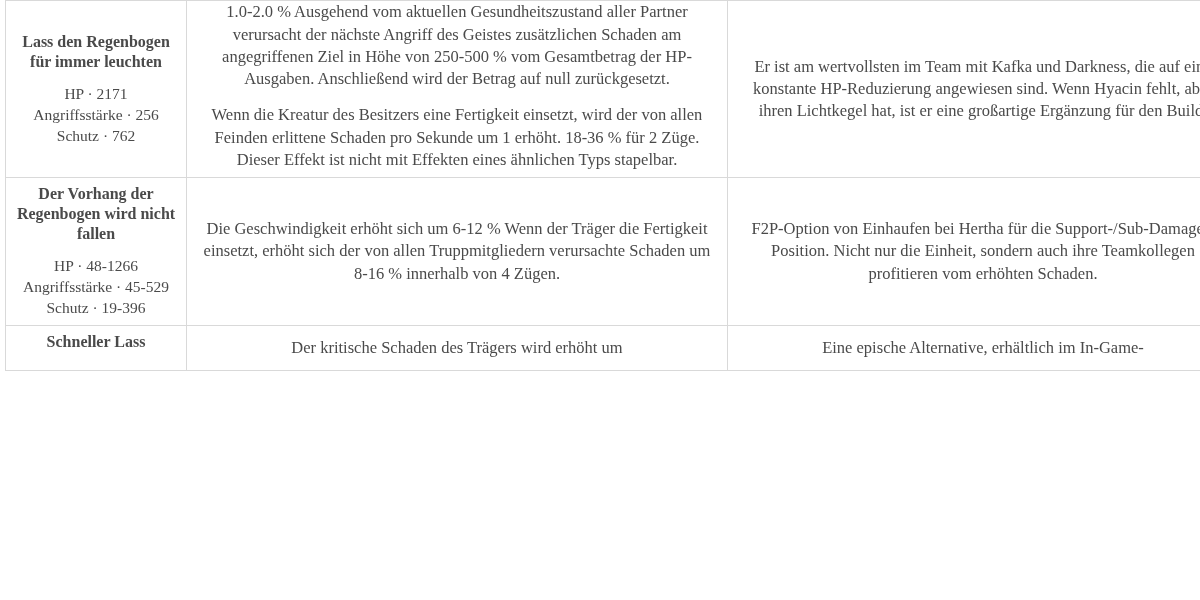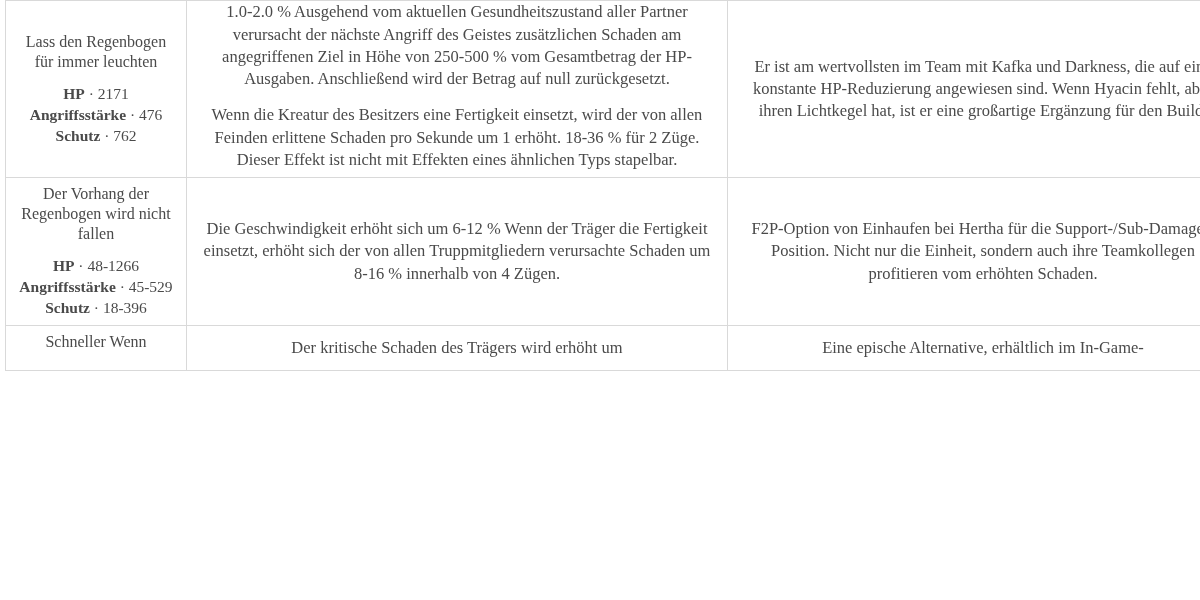--- a/index.html
+++ b/index.html
@@ -46,31 +46,31 @@
     font-size: 16.5px;
     line-height: 1.35;
   }
   td.col-note {
     width: 490px;
     font-size: 16.5px;
     line-height: 1.35;
   }
   .name-title {
     display: block;
-    font-weight: normal;
+    font-weight: bold;
     margin-bottom: 12px;
   }
   .stat-line {
     display: block;
     font-size: 15.5px;
     line-height: 1.35;
     font-weight: normal;
   }
   .stat-label {
-    font-weight: bold;
+    font-weight: normal;
   }
   .para {
     margin: 0 0 14px 0;
   }
   .para:last-child {
     margin-bottom: 0;
   }
   
   .row-clip-top td {
     padding-top: 0;
@@ -83,52 +83,52 @@
 <body>
 
 <div class="page">
   <table class="item-table">
     <tbody>
 
       <tr class="row-clip-top">
         <td class="col-name">
           <span class="name-title">Lass den Regenbogen für immer leuchten</span>
           <span class="stat-line"><span class="stat-label">HP</span><span> · 2171</span></span>
-          <span class="stat-line"><span class="stat-label">Angriffsstärke</span><span> · 476</span></span>
+          <span class="stat-line"><span class="stat-label">Angriffsstärke</span><span> · 256</span></span>
           <span class="stat-line"><span class="stat-label">Schutz</span><span> · 762</span></span>
         </td>
         <td class="col-effect">
           <div class="clip-wrap-top">
             <p class="para">der Träger ein bis, eine Fertigkeit oder ein Ult verwendet, wird es verbraucht 1.0-2.0 % Ausgehend vom aktuellen Gesundheitszustand aller Partner verursacht der nächste Angriff des Geistes zusätzlichen Schaden am angegriffenen Ziel in Höhe von 250-500 % vom Gesamtbetrag der HP-Ausgaben. Anschließend wird der Betrag auf null zurückgesetzt.</p>
             <p class="para">Wenn die Kreatur des Besitzers eine Fertigkeit einsetzt, wird der von allen Feinden erlittene Schaden pro Sekunde um 1 erhöht. 18-36 % für 2 Züge. Dieser Effekt ist nicht mit Effekten eines ähnlichen Typs stapelbar.</p>
           </div>
         </td>
         <td class="col-note">
           <p class="para">Er ist am wertvollsten im Team mit Kafka und Darkness, die auf eine konstante HP-Reduzierung angewiesen sind. Wenn Hyacin fehlt, aber ihren Lichtkegel hat, ist er eine großartige Ergänzung für den Build.</p>
         </td>
       </tr>
 
       <tr>
         <td class="col-name">
           <span class="name-title">Der Vorhang der Regenbogen wird nicht fallen</span>
           <span class="stat-line"><span class="stat-label">HP</span><span> · 48-1266</span></span>
           <span class="stat-line"><span class="stat-label">Angriffsstärke</span><span> · 45-529</span></span>
-          <span class="stat-line"><span class="stat-label">Schutz</span><span> · 18-396</span></span>
+          <span class="stat-line"><span class="stat-label">Schutz</span><span> · 19-396</span></span>
         </td>
         <td class="col-effect">
           <p class="para">Die Geschwindigkeit erhöht sich um 6-12 % Wenn der Träger die Fertigkeit einsetzt, erhöht sich der von allen Truppmitgliedern verursachte Schaden um 8-16 % innerhalb von 4 Zügen.</p>
         </td>
         <td class="col-note">
           <p class="para">F2P-Option von Einhaufen bei Hertha für die Support-/Sub-Damager-Position. Nicht nur die Einheit, sondern auch ihre Teamkollegen profitieren vom erhöhten Schaden.</p>
         </td>
       </tr>
 
       <tr>
         <td class="col-name">
-          <span class="name-title">Schneller Wenn</span>
+          <span class="name-title">Schneller Lass</span>
         </td>
         <td class="col-effect">
           <p class="para">Der kritische Schaden des Trägers wird erhöht um</p>
         </td>
         <td class="col-note">
           <p class="para">Eine epische Alternative, erhältlich im In-Game-</p>
         </td>
       </tr>
 
     </tbody>

